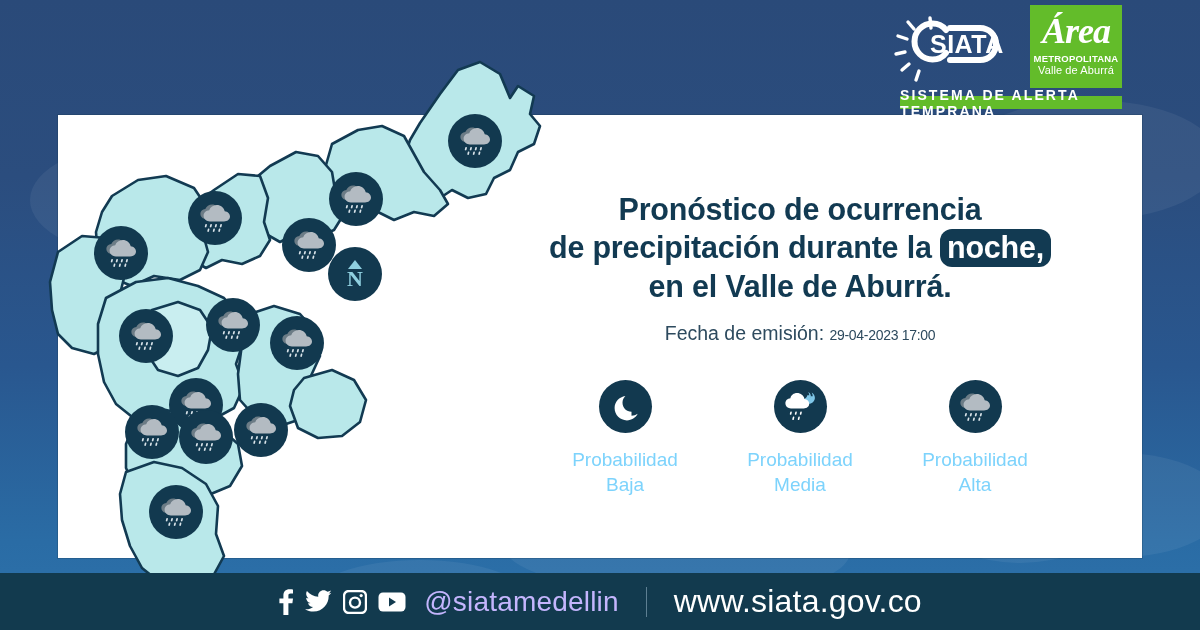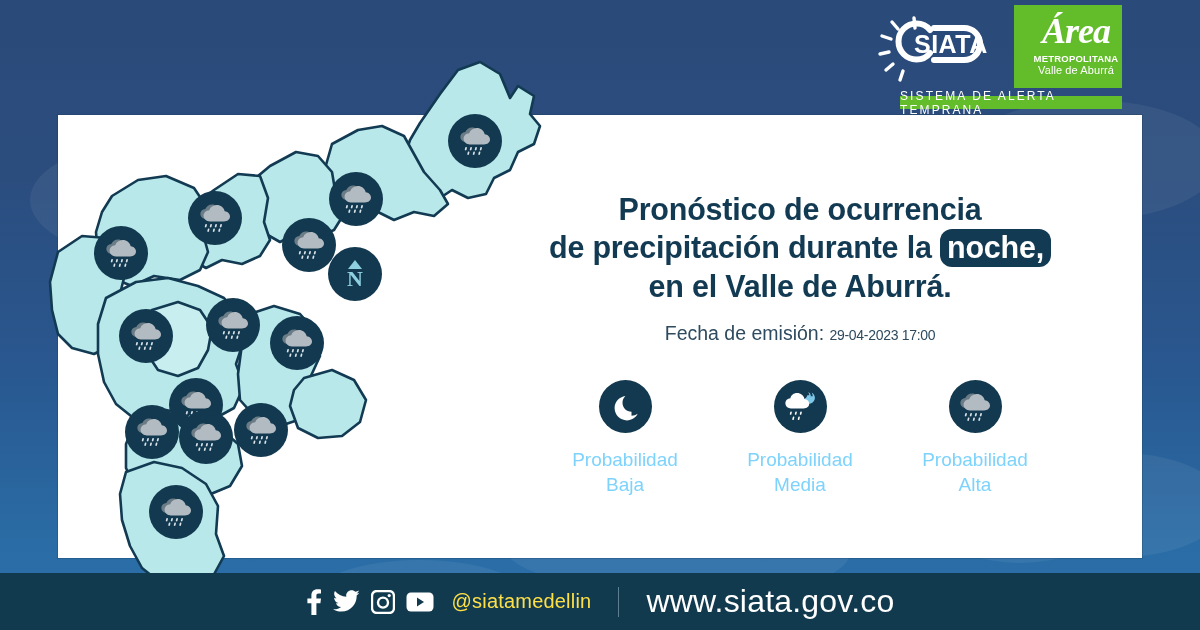--- a/index.html
+++ b/index.html
@@ -15,21 +15,21 @@
       background:linear-gradient(180deg,#2a4a79 0%,#2b4d7e 28%,#29578f 58%,#2a6ca5 86%,#2d72ab 100%);}
   .bg-clouds{position:absolute;inset:0;}
 
   
   .footer{position:absolute;left:0;right:0;bottom:0;height:57px;background:#123murky;}
   .footer{background:#123a4e;}
   .footer-inner{position:absolute;left:0;right:0;top:0;bottom:0;
       display:flex;align-items:center;justify-content:center;gap:0px;}
   .soc{display:flex;align-items:center;gap:11px;margin-right:18px;}
   .soc svg{display:block;}
-  .handle{color:#fde047;font-size:20px;letter-spacing:.2px;}
+  .handle{color:#c4b5fd;font-size:28px;letter-spacing:.2px;}
   .vdiv{width:1px;height:30px;background:#5d7f92;margin:0 27px;}
   .site{color:#ffffff;font-size:32px;letter-spacing:.2px;}
 
   
   .panel{position:absolute;left:58px;top:115px;width:1084px;height:443px;
       background:#ffffff;box-shadow:0 0 0 1px rgba(20,50,75,.25);}
 
   
   .map-wrap{position:absolute;left:48px;top:48px;width:520px;height:545px;}
   .map-wrap svg{display:block;overflow:visible;}
@@ -61,28 +61,28 @@
   .legend{margin-top:35px;display:flex;justify-content:center;align-items:flex-start;}
   .leg{width:175px;display:flex;flex-direction:column;align-items:center;}
   .leg .ico{width:53px;height:53px;border-radius:50%;background:#12394f;
       display:flex;align-items:center;justify-content:center;}
   .leg .cap{margin-top:14px;color:#7dd3fc;font-size:19px;line-height:25px;text-align:center;}
 
   
   .logos{position:absolute;right:78px;top:5px;display:flex;align-items:flex-end;gap:10px;}
   .siata-logo{position:relative;width:130px;height:78px;}
   .amva{width:92px;height:83px;background:#63bc2a;position:relative;
-      display:flex;flex-direction:column;align-items:center;justify-content:flex-start;padding-left:16px;}
+      display:flex;flex-direction:column;align-items:center;justify-content:flex-start;}
   .amva .script{color:#ffffff;font-family:"Liberation Serif",serif;font-style:italic;
       font-size:36px;font-weight:bold;line-height:44px;margin-top:4px;letter-spacing:-1px;}
   .amva .l1{color:#ffffff;font-size:9.5px;font-weight:bold;letter-spacing:.2px;line-height:11px;}
   .amva .l2{color:#ffffff;font-size:11px;line-height:13px;letter-spacing:.1px;}
   .sat-bar{position:absolute;right:78px;top:96px;width:222px;height:13px;background:#63bc2a;
       display:flex;align-items:center;justify-content:center;}
-  .sat-bar span{color:#ffffff;font-size:12px;font-weight:normal;letter-spacing:2.1px;}
+  .sat-bar span{color:#ffffff;font-size:14px;font-weight:bold;letter-spacing:2.1px;}
 </style>
 </head>
 <body>
 
 <div id="stage">
 
   <div class="bg"></div>
   <svg class="bg-clouds" width="1200" height="630">
     <g fill="#ffffff" opacity="0.055">
       <ellipse cx="150" cy="200" rx="120" ry="58"></ellipse>

